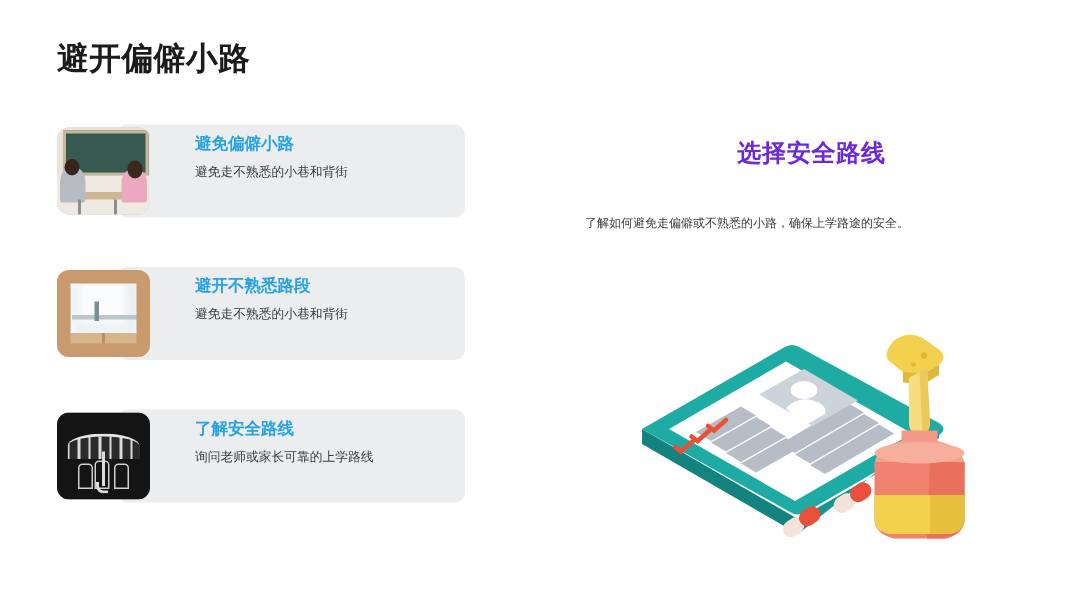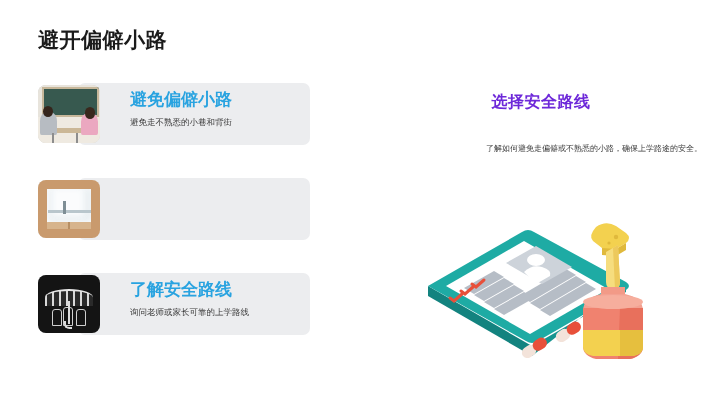--- a/index.html
+++ b/index.html
@@ -68,21 +68,21 @@
     overflow: hidden;
     background: #cccccc;
   }
   .card-text {
     position: absolute;
     left: 92px;
     top: 6px;
     right: 8px;
   }
   .card-title {
-    font-size: 17px;
+    font-size: 11px;
     font-weight: bold;
     color: #29a3e0;
     line-height: 1.35;
     margin-bottom: 5px;
     white-space: nowrap;
   }
   .card-desc {
     font-size: 8.5px;
     font-weight: normal;
     color: #3a3a3a;
@@ -149,21 +149,21 @@
     font-size: 16px;
     font-weight: bold;
     color: #6d28d9;
     letter-spacing: 0.5px;
   }
   .right-subtitle {
     position: absolute;
     left: 10px;
     right: 18px;
     top: 143px;
-    text-align: right;
+    text-align: left;
     font-size: 8px;
     font-weight: normal;
     color: #3a3a3a;
     line-height: 1.5;
   }
   .illustration {
     position: absolute;
     left: 40px;
     top: 190px;
     width: 280px;
@@ -209,20 +209,24 @@
           <div class="t2-bg"></div>
           <div class="t2-frame2"></div>
           <div class="t2-glow"></div>
           <div class="t2-rail"></div>
           <div class="t2-obj"></div>
           <div class="t2-book"></div>
           <div class="t2-bookmid"></div>
           <div class="t2-frame"></div>
         </div>
       </div>
+      <div class="card-text">
+        <div class="card-title">避开不熟悉路段</div>
+        <div class="card-desc">避免走不熟悉的小巷和背街</div>
+      </div>
     </div>
 
     <div class="card">
       <div class="card-bg"></div>
       <div class="card-thumb">
         <div class="thumb-art">
           <div class="t3-bg"></div>
           <div class="t3-fig1"></div>
           <div class="t3-fig2"></div>
           <div class="t3-fig3"></div>

